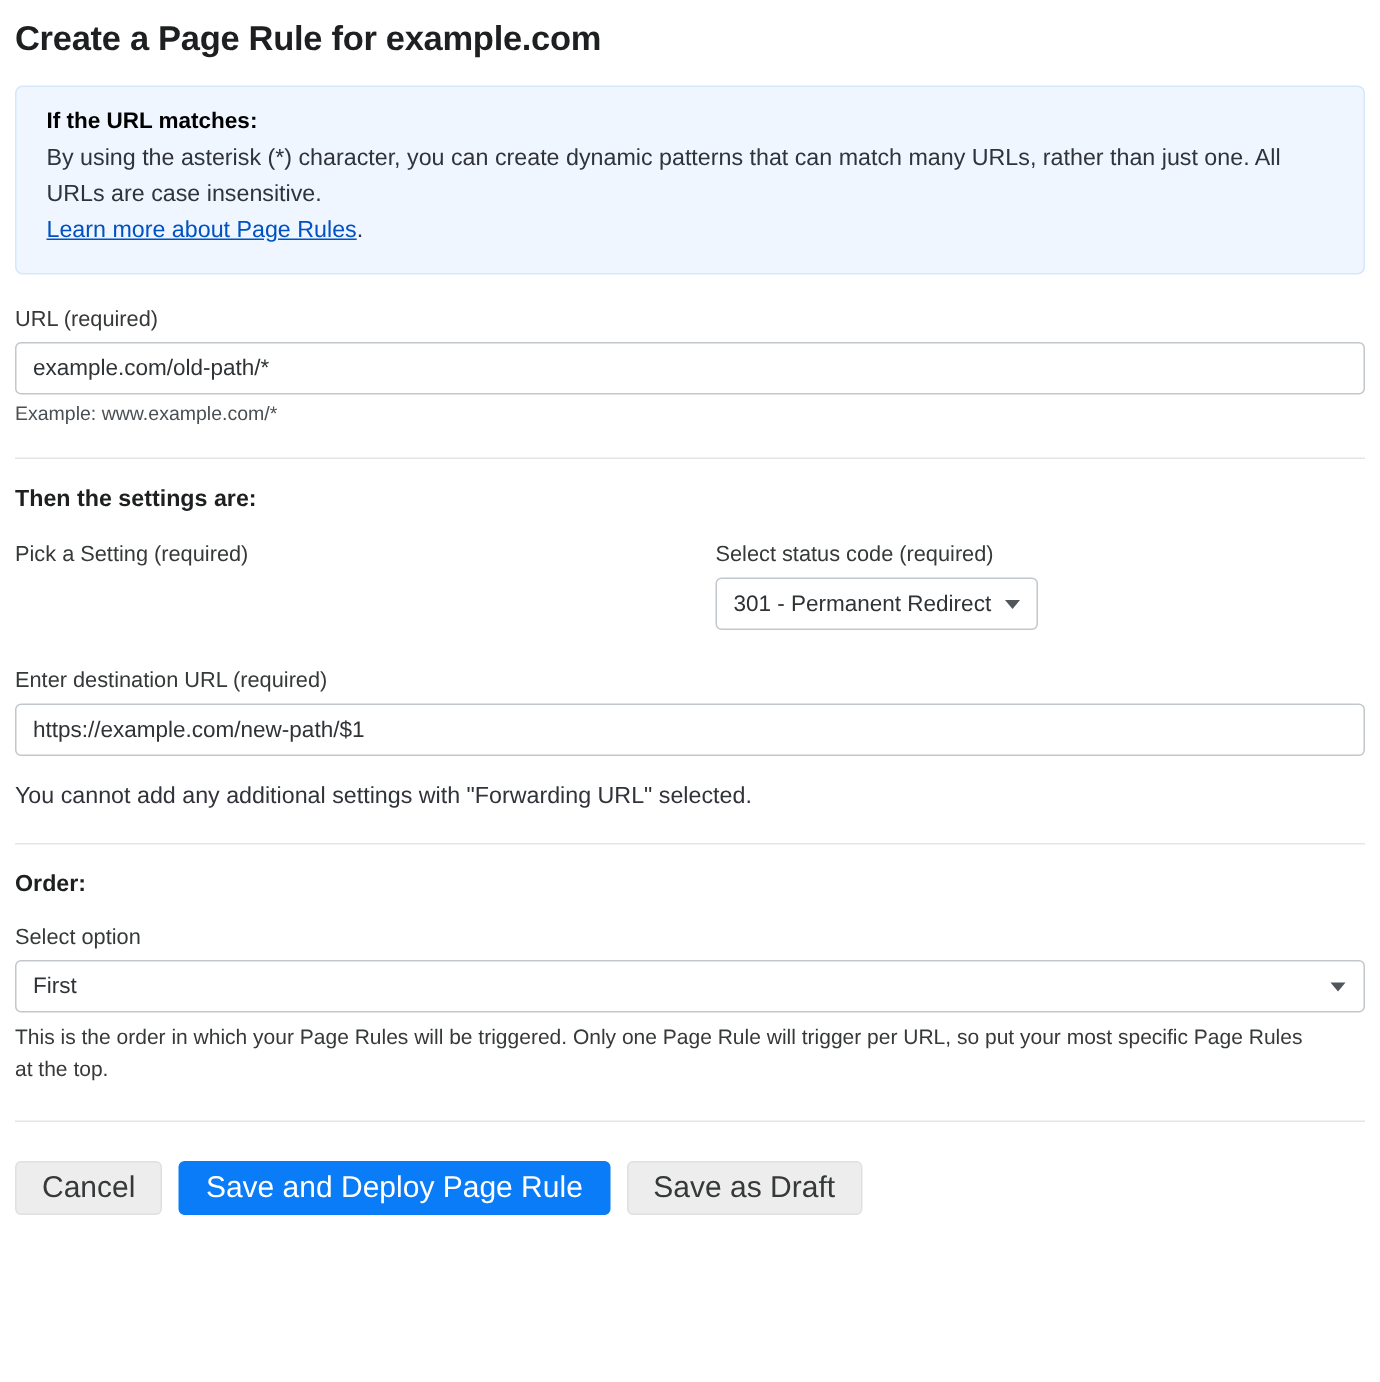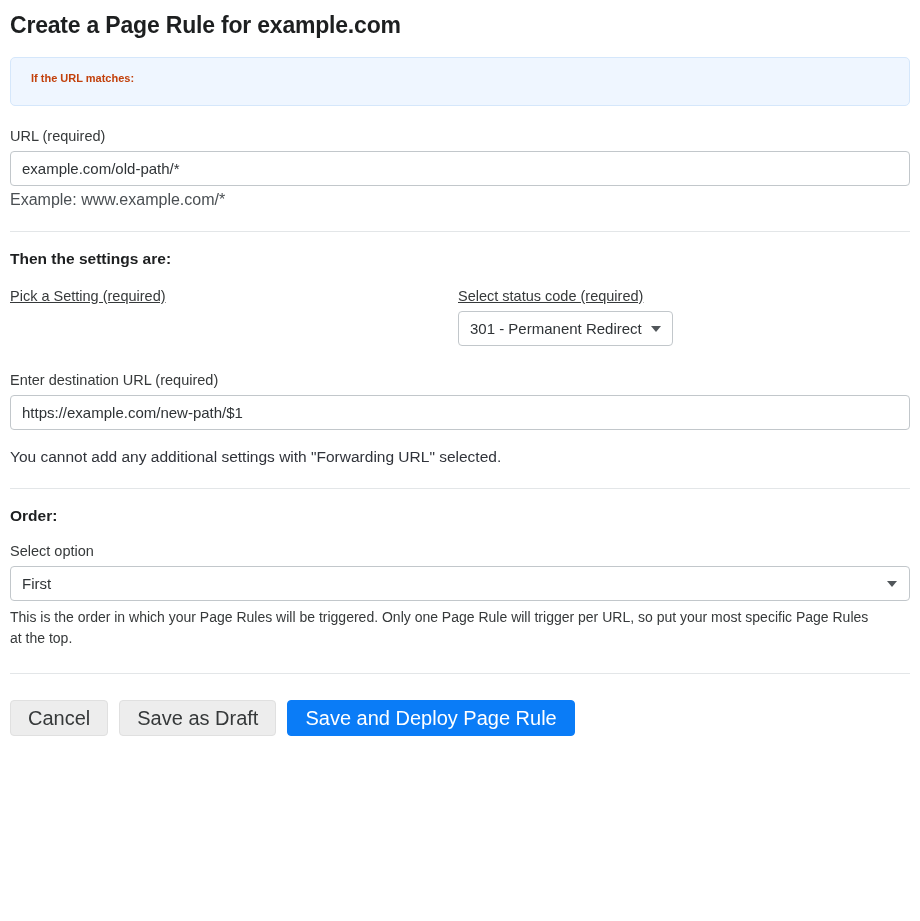--- a/index.html
+++ b/index.html
@@ -28,22 +28,22 @@
   }
   .info-box {
     background: #eff6ff;
     border: 1px solid #d5e7fb;
     border-radius: 5px;
     padding: 14px 20px 16px 20px;
     margin-bottom: 22px;
   }
   .info-title {
     font-weight: bold;
-    font-size: 11px;
-    color: #c2410c;
+    font-size: 15px;
+    color: #000000;
     margin-bottom: 5px;
   }
   .info-text {
     font-size: 15.5px;
     line-height: 1.55;
     color: #30333a;
   }
   .info-link {
     color: #0051c3;
     text-decoration: underline;
@@ -61,40 +61,39 @@
     border: 1px solid #c2c7cb;
     border-radius: 4px;
     padding: 0 11px;
     font-size: 15px;
     color: #2f3336;
     font-family: "Liberation Sans", sans-serif;
     background: #fff;
     outline: none;
   }
   .hint {
-    font-size: 16px;
+    font-size: 13px;
     color: #4a4f53;
     margin-top: 5px;
   }
   hr.sep {
     border: none;
     border-top: 1px solid #e3e6e8;
     margin: 22px 0 18px 0;
   }
   .section-title {
     font-size: 15.5px;
     font-weight: bold;
     color: #1d1f20;
     margin-bottom: 20px;
   }
   .row {
     display: flex;
     align-items: flex-start;
-    gap: 8px;
-    text-decoration: underline;
+    gap: 27px;
   }
   .col-setting { width: 440px; }
   .col-status { width: 244px; }
 
   .select-box {
     position: relative;
     height: 35px;
     border: 1px solid #c2c7cb;
     border-radius: 4px;
     background: #fff;
@@ -206,20 +205,26 @@
 </style>
 </head>
 <body>
 
 <div class="page">
 
   <div class="page-title">Create a Page Rule for example.com</div>
 
   <div class="info-box">
     <div class="info-title">If the URL matches:</div>
+    <div class="info-text">
+      <span>By using the asterisk (*) character, you can create dynamic patterns that can match many URLs, rather than just one. All URLs are case insensitive.</span>
+      <div>
+        <a class="info-link">Learn more about Page Rules</a><span>.</span>
+      </div>
+    </div>
   </div>
 
   <div>
     <div class="field-label">URL (required)</div>
     <input class="text-input" type="text" value="example.com/old-path/*" style="">
     <div class="hint">Example: www.example.com/*</div>
   </div>
 
   <hr class="sep">
 
@@ -256,17 +261,17 @@
       <span class="value">First</span>
       <span class="caret"></span>
     </div>
     <div class="desc">This is the order in which your Page Rules will be triggered. Only one Page Rule will trigger per URL, so put your most specific Page Rules at the top.</div>
   </div>
 
   <hr class="sep" style="margin-top:24px;margin-bottom:0;">
 
   <div class="btn-row">
     <button class="btn btn-cancel">Cancel</button>
+    <button class="btn btn-primary">Save and Deploy Page Rule</button>
     <button class="btn btn-draft">Save as Draft</button>
-    <button class="btn btn-primary">Save and Deploy Page Rule</button>
   </div>
 
 </div>
 
 </body></html>

